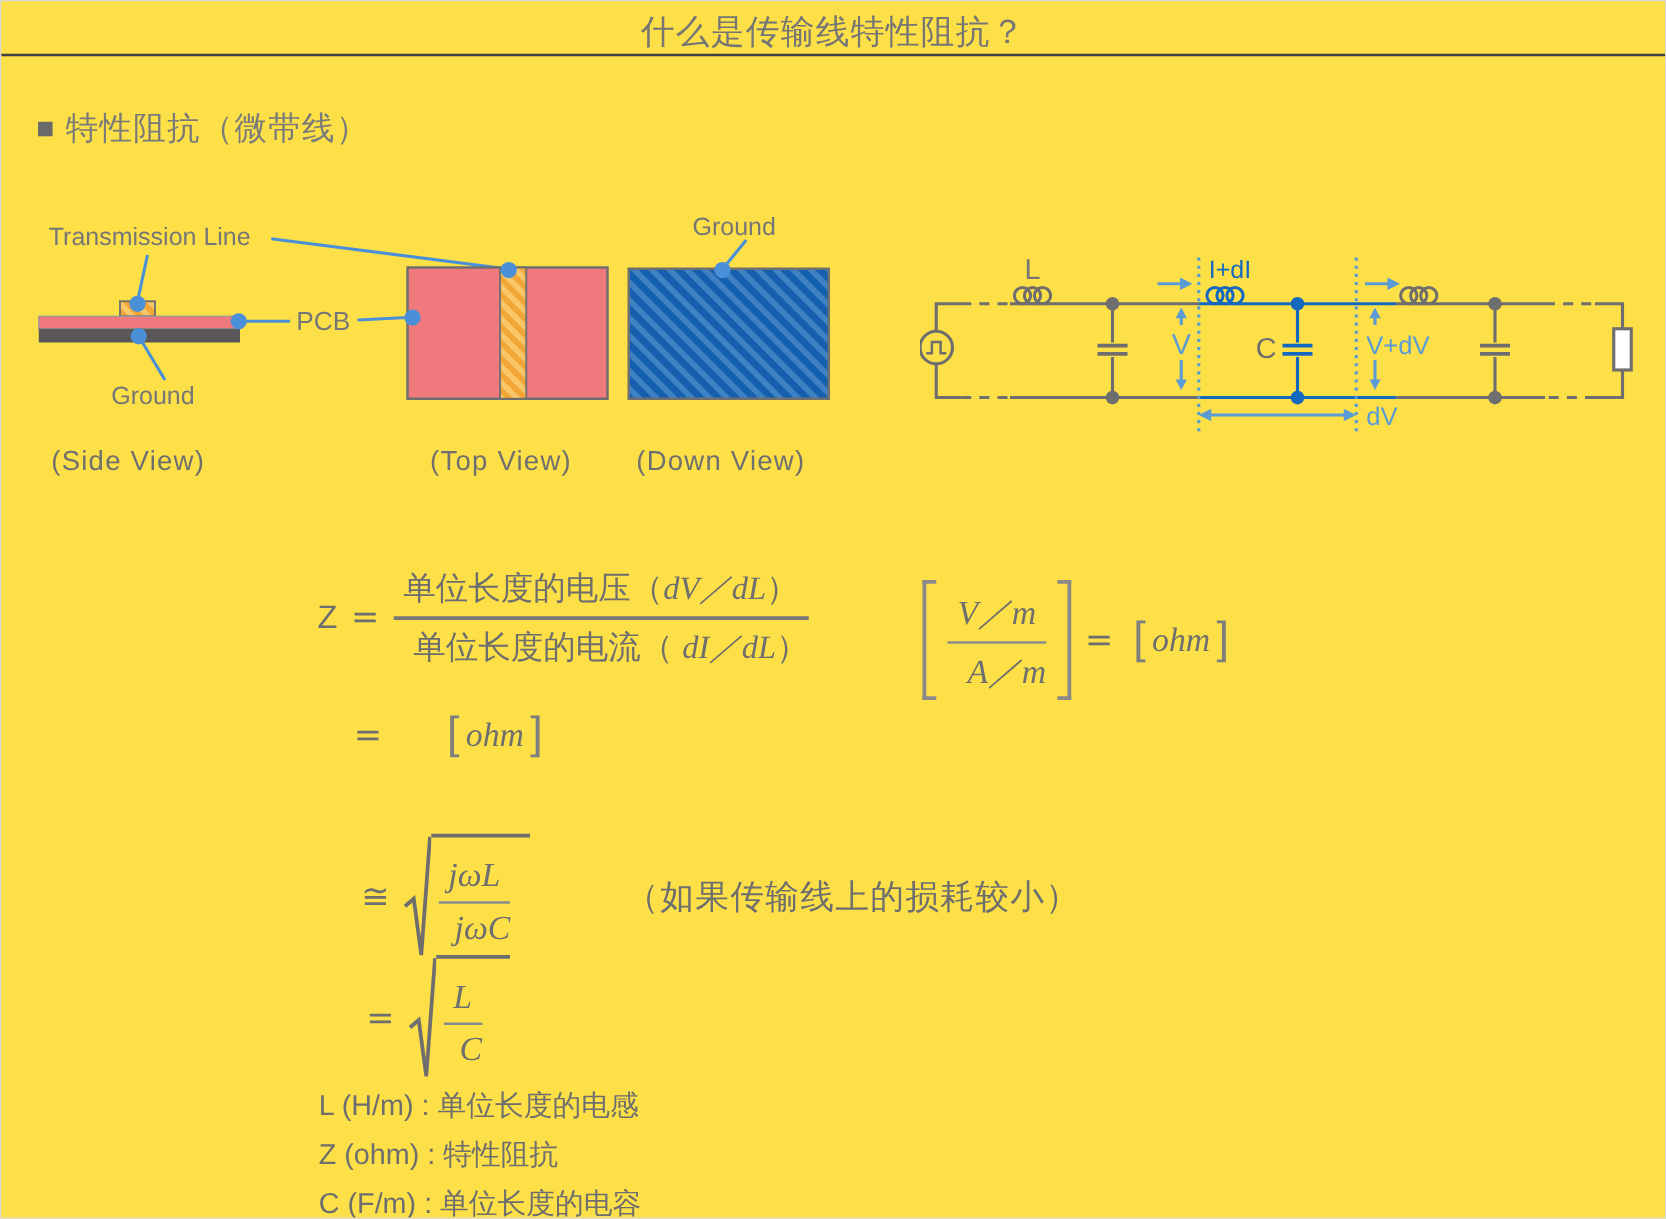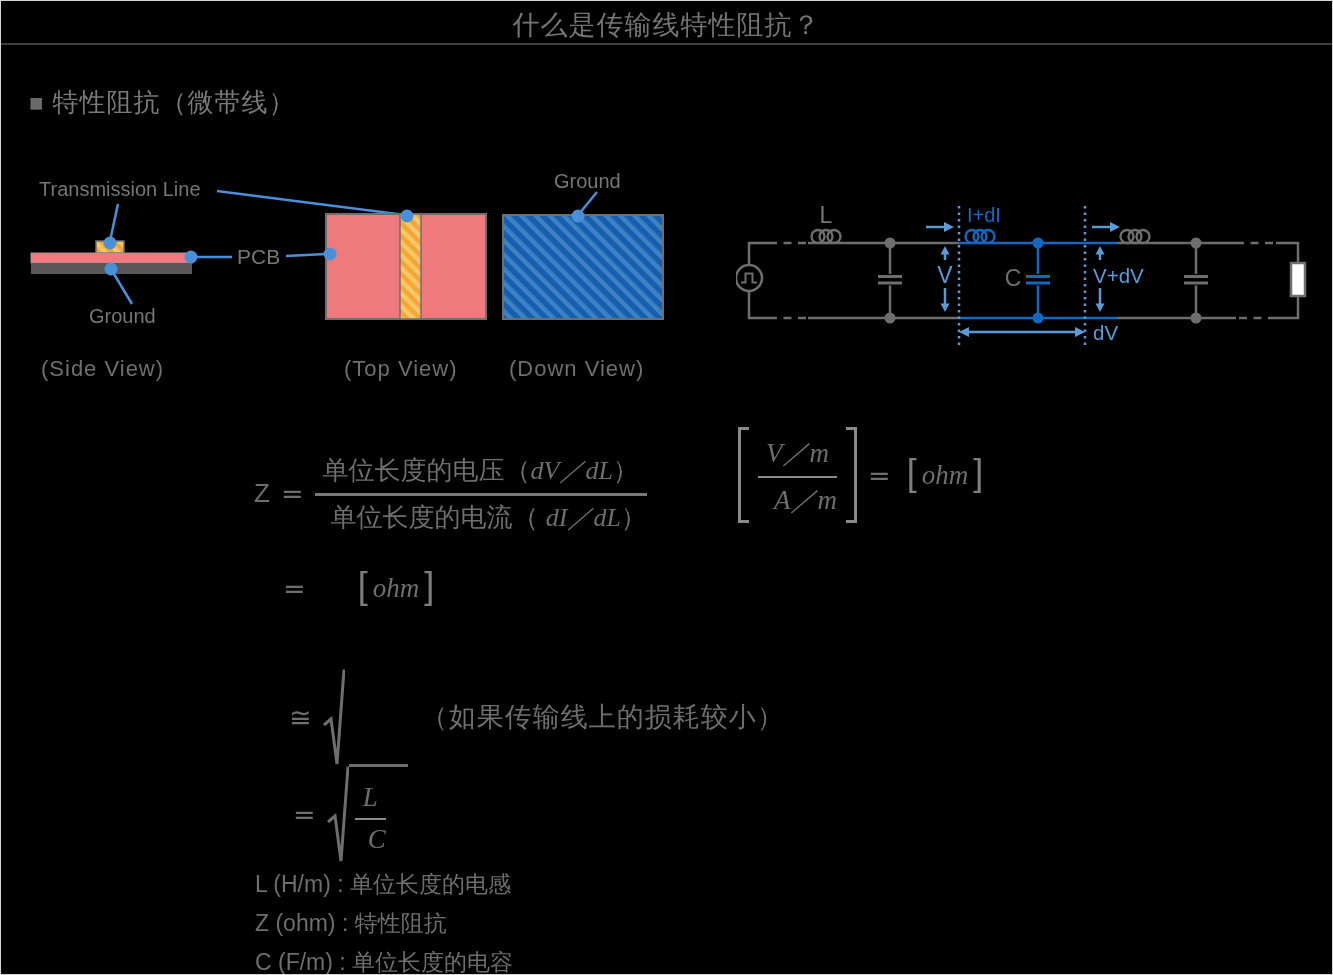--- a/index.html
+++ b/index.html
@@ -1,18 +1,18 @@
 <!DOCTYPE html>
 <html><head>
 <meta charset="utf-8">
 <style>
   * { margin:0; padding:0; box-sizing:border-box; }
   html,body { background:#ffffff; }
   .page {
-    position:relative; width:1333px; height:975px; background:#000000;
+    position:relative; width:1333px; height:975px; background:#fde047;
     font-family:"Liberation Sans", sans-serif; color:#6e6e6e; overflow:hidden;
     border:1px solid #d6d6d6;
   }
   .abs { position:absolute; }
 
   
   .title { top:6px; left:0; width:100%; text-align:center; font-size:27px; font-weight:500; color:#757575; letter-spacing:1px; }
   .title-rule { top:42px; left:0; width:100%; border-top:2px solid #3e3e3e; }
 
   
@@ -181,21 +181,21 @@
 
   <div class="frm" style="left:253px;top:450px">
     <span class="zh">Z</span>
     <span class="eq">=</span>
     <span class="frac">
       <span class="num"><span class="zh">单位长度的电压（</span><span class="var">dV／dL</span><span class="zh">）</span></span>
       <span class="den"><span class="zh">单位长度的电流（ </span><span class="var">dI／dL</span><span class="zh">）</span></span>
     </span>
   </div>
 
-  <div class="frm m27" style="left:737px;top:426px;height:96px">
+  <div class="frm m27" style="left:737px;top:463px;height:96px">
     <span class="brk l"></span>
     <span class="frac inner">
       <span class="num var">V／m</span>
       <span class="den var">A／m</span>
     </span>
     <span class="brk r"></span>
     <span class="eq">=</span>
     <span class="unit">
         <span class="sqb">[</span>
         <span class="var">ohm</span>
@@ -211,20 +211,26 @@
         <span class="sqb">]</span>
       </span>
   </div>
 
   <div class="frm m27" style="left:277px;top:666px">
     <span class="eq">≅</span>
     <span class="sqrt">
       <svg class="rad" viewBox="0 0 22 100" preserveAspectRatio="none">
           <path d="M1 58 L8 52 L14 97 L21 2.5" stroke="#6e6e6e" stroke-width="3" fill="none" vector-effect="non-scaling-stroke"></path>
         </svg>
+      <span class="sqrt-body">
+        <span class="frac inner">
+          <span class="num var">jωL</span>
+          <span class="den var">jωC</span>
+        </span>
+      </span>
     </span>
     <span class="note zh">（如果传输线上的损耗较小）</span>
   </div>
 
   <div class="frm m27" style="left:281px;top:763px">
     <span class="eq">=</span>
     <span class="sqrt">
       <svg class="rad" viewBox="0 0 22 100" preserveAspectRatio="none">
           <path d="M1 58 L8 52 L14 97 L21 2.5" stroke="#6e6e6e" stroke-width="3" fill="none" vector-effect="non-scaling-stroke"></path>
         </svg>

